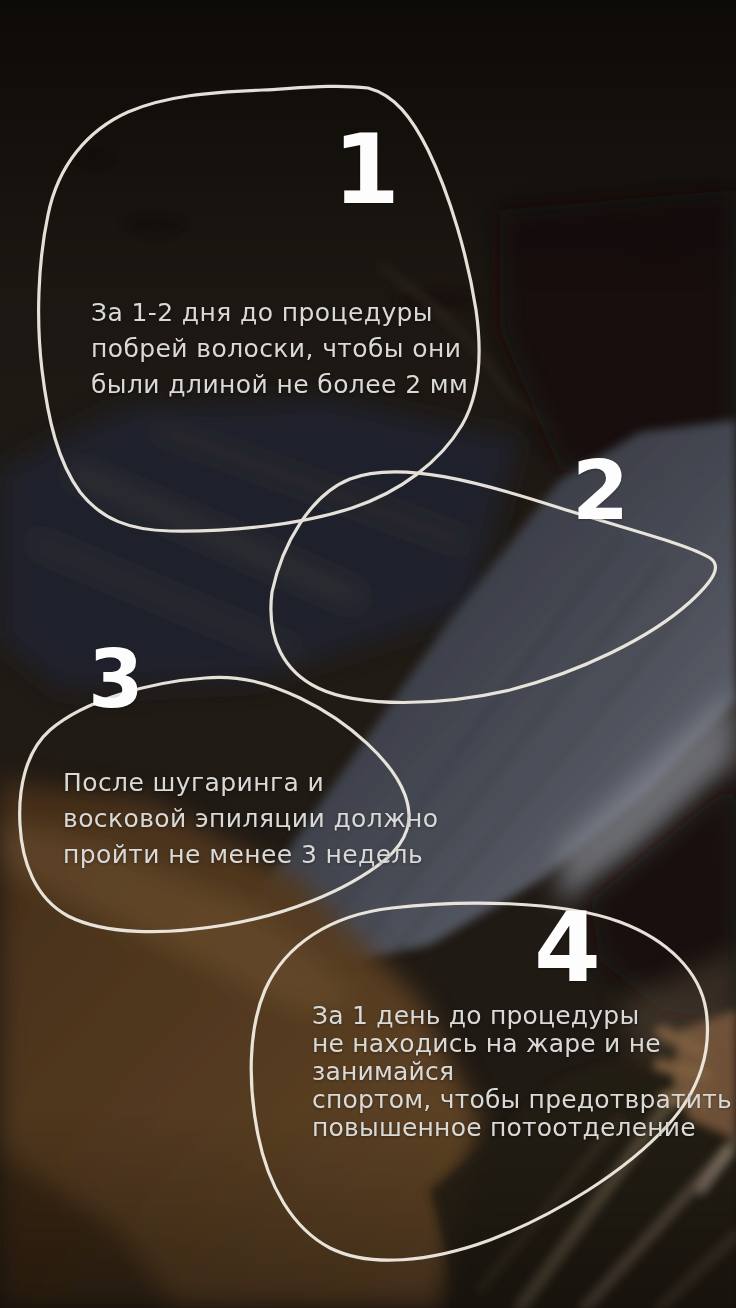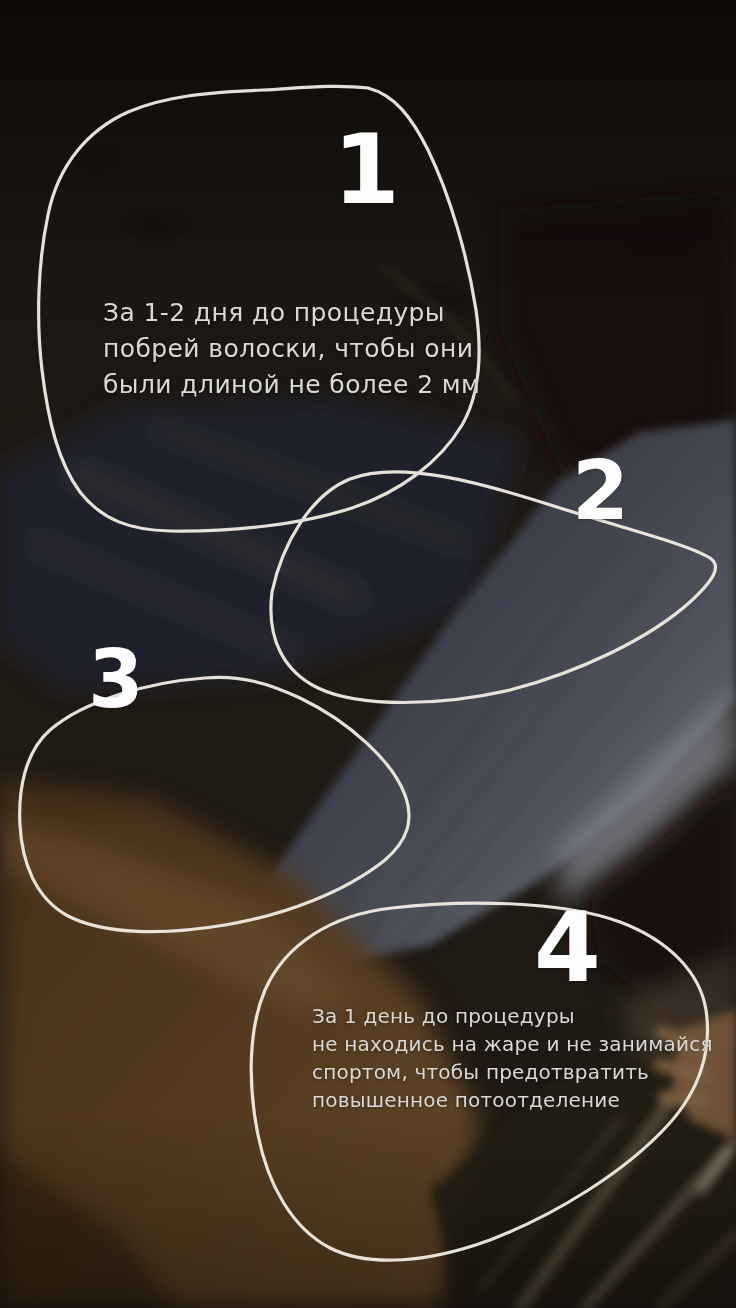--- a/index.html
+++ b/index.html
@@ -15,24 +15,24 @@
     text-shadow:0 1px 2px rgba(0,0,0,.25);
   }
   .n1{left:333px;top:122px;font-size:96px;}
   .n2{left:572px;top:450px;font-size:82px;}
   .n3{left:88px;top:640px;font-size:80px;}
   .n4{left:534px;top:900px;font-size:96px;}
   .tip{
     position:absolute;color:#d9d9d7;white-space:pre-line;letter-spacing:.4px;
     text-shadow:0 1px 3px rgba(0,0,0,.35);
   }
-  .t1{left:103px;top:295px;font-size:25px;line-height:36px;}
+  .t1{left:91px;top:295px;font-size:25px;line-height:36px;}
   .t2{left:292px;top:540px;font-size:25px;line-height:36px;}
   .t3{left:63px;top:765px;font-size:25px;line-height:36px;}
-  .t4{left:312px;top:1002px;font-size:20px;line-height:28px;letter-spacing:.2px;}
+  .t4{left:312px;top:1002px;font-size:25px;line-height:28px;letter-spacing:.2px;}
   svg{display:block;}
 </style>
 </head>
 <body>
 
 <div class="canvas">
 
   <svg class="layer" viewBox="0 0 736 1308" width="736" height="1308">
     <defs>
       <linearGradient id="sand" x1="0" y1="0" x2="0" y2="1">
@@ -143,18 +143,21 @@
   </svg>
 
   <div class="num n1">1</div>
   <div class="num n2">2</div>
   <div class="num n3">3</div>
   <div class="num n4">4</div>
 
   <div class="tip t1">За 1-2 дня до процедуры
 побрей волоски, чтобы они
 были длиной не более 2 мм</div>
+  <div class="tip t3">После шугаринга и
+восковой эпиляции должно
+пройти не менее 3 недель</div>
   <div class="tip t4">За 1 день до процедуры
 не находись на жаре и не занимайся
 спортом, чтобы предотвратить
 повышенное потоотделение</div>
 
 </div>
 
 </body></html>

